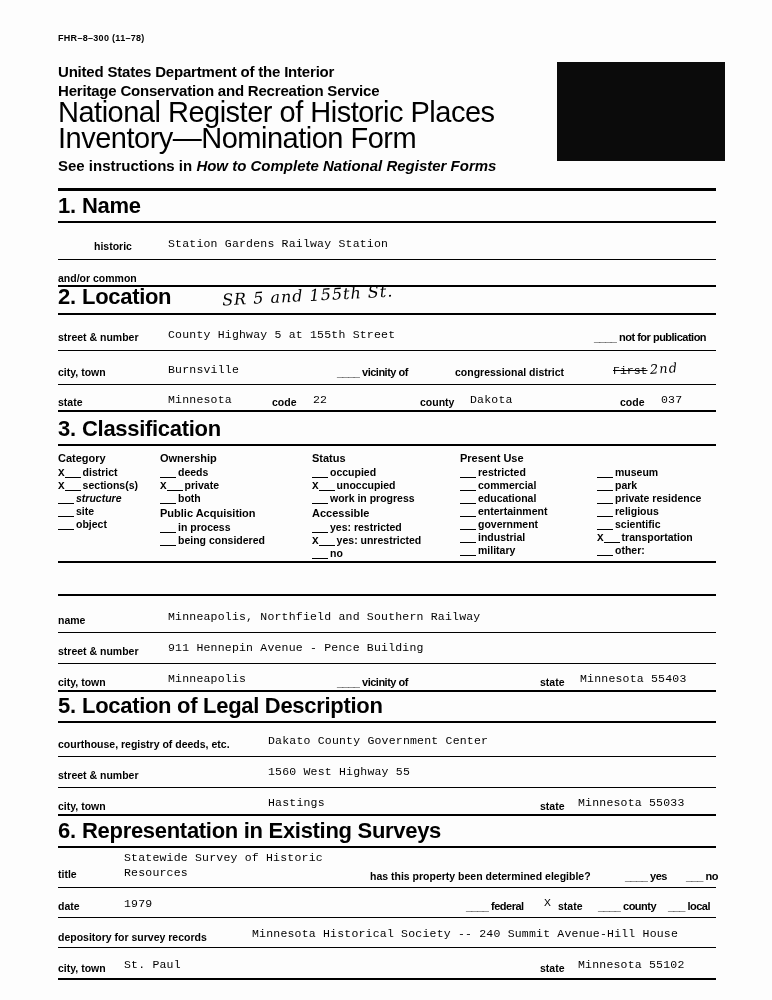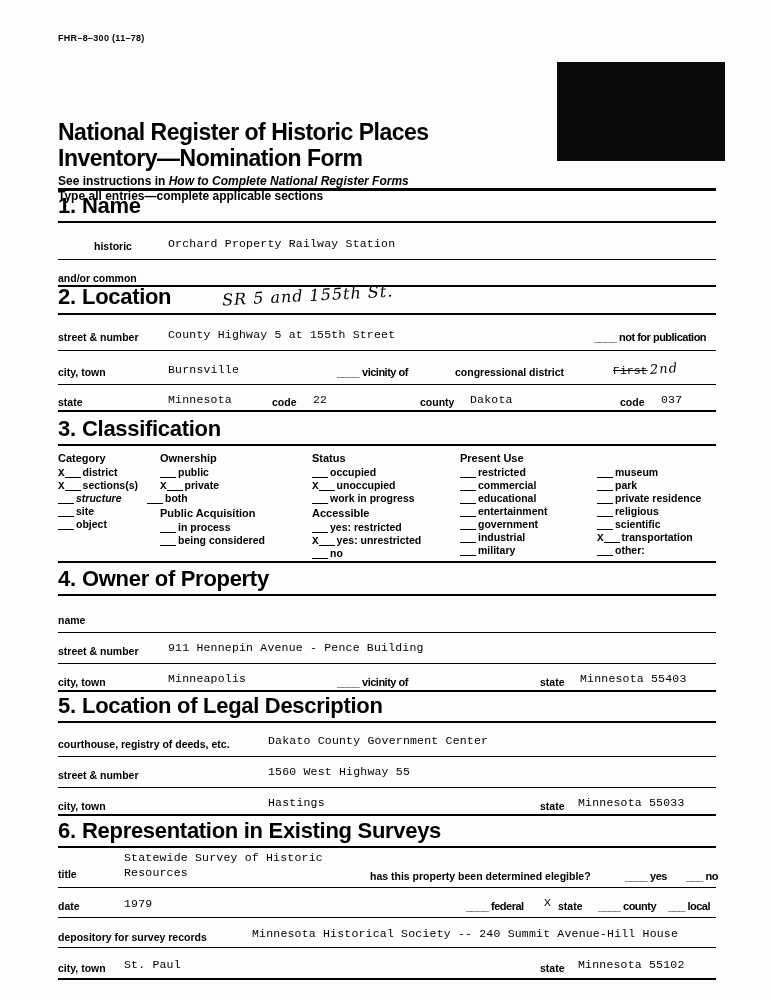--- a/index.html
+++ b/index.html
@@ -34,31 +34,31 @@
     left: 58px;
     top: 62px;
     font-size: 15px;
     font-weight: bold;
     line-height: 19px;
     letter-spacing: -0.2px;
   }
   .bigtitle {
     position: absolute;
     left: 58px;
-    top: 119px;
-    font-size: 23px;
-    font-weight: bold;
+    top: 99px;
+    font-size: 29px;
+    font-weight: normal;
     line-height: 26px;
     letter-spacing: -0.5px;
   }
   .instr {
     position: absolute;
     left: 58px;
-    top: 174px;
-    font-size: 12px;
+    top: 158px;
+    font-size: 15px;
     font-weight: bold;
     line-height: 15px;
   }
   .instr .ital { font-style: italic; }
   .blackbox {
     position: absolute;
     left: 557px;
     top: 62px;
     width: 168px;
     height: 99px;
@@ -141,39 +141,42 @@
     font-size: 11px;
   }
 </style>
 </head>
 <body>
 
 <div class="page">
 
   <div class="formnum">FHR–8–300  (11–78)</div>
 
+  <div class="agency">
+    <div>United States Department of the Interior</div>
+    <div>Heritage Conservation and Recreation Service</div>
+  </div>
 
   <div class="bigtitle">
     <div>National Register of Historic Places</div>
     <div>Inventory—Nomination Form</div>
   </div>
 
   <div class="instr">
     <div><span>See instructions in </span><span class="ital">How to Complete National Register Forms</span></div>
-    <div>Type all entries—complete applicable sections</div>
   </div>
 
   <div class="blackbox"></div>
 
   <div class="hr thick" style="top:188px;"></div>
   <div class="sect" style="top:193px;"><span class="num">1.</span><span>Name</span></div>
   <div class="hr med" style="top:221px;"></div>
 
   <div class="lbl" style="left:58px; top:240px;padding-left:36px;">historic</div>
-  <div class="val" style="left:168px; top:237px;">Orchard Property Railway Station</div>
+  <div class="val" style="left:168px; top:237px;">Station Gardens Railway Station</div>
   <div class="hr" style="top:259px;"></div>
 
   <div class="lbl" style="left:58px; top:272px;">and/or common</div>
   <div class="val" style="left:168px; top:269px;"></div>
   <div class="hr med" style="top:285px;"></div>
 
   <div class="sect" style="top:284px;"><span class="num">2.</span><span>Location</span></div>
   <div class="hand" style="left:222px; top:286px;">SR 5 and 155th St.</div>
   <div class="hr med" style="top:313px;"></div>
 
@@ -209,23 +212,23 @@
   <div class="colhead" style="left:460px; top:452px;">Present Use</div>
   <div class="colhead" style="left:160px; top:507px;">Public Acquisition</div>
   <div class="colhead" style="left:312px; top:507px;">Accessible</div>
 
   <div class="citem" style="left:58px; top:466px;"><span class="xmark">X</span><span class="ln"></span><span>district</span></div>
   <div class="citem" style="left:58px; top:479px;"><span class="xmark">X</span><span class="ln"></span><span>sections(s)</span></div>
   <div class="citem" style="left:58px; top:492px;font-style:italic;"><span class="xmark"></span><span class="ln"></span><span>structure</span></div>
   <div class="citem" style="left:58px; top:505px;"><span class="xmark"></span><span class="ln"></span><span>site</span></div>
   <div class="citem" style="left:58px; top:518px;"><span class="xmark"></span><span class="ln"></span><span>object</span></div>
 
-  <div class="citem" style="left:160px; top:466px;"><span class="xmark"></span><span class="ln"></span><span>public</span></div>
+  <div class="citem" style="left:160px; top:466px;"><span class="xmark"></span><span class="ln"></span><span>deeds</span></div>
   <div class="citem" style="left:160px; top:479px;"><span class="xmark">X</span><span class="ln"></span><span>private</span></div>
-  <div class="citem" style="left:147px; top:492px;text-align:center;"><span class="xmark"></span><span class="ln"></span><span>both</span></div>
+  <div class="citem" style="left:160px; top:492px;text-align:center;"><span class="xmark"></span><span class="ln"></span><span>both</span></div>
   <div class="citem" style="left:160px; top:521px;"><span class="xmark"></span><span class="ln"></span><span>in process</span></div>
   <div class="citem" style="left:160px; top:534px;"><span class="xmark"></span><span class="ln"></span><span>being considered</span></div>
 
   <div class="citem" style="left:312px; top:466px;"><span class="xmark"></span><span class="ln"></span><span>occupied</span></div>
   <div class="citem" style="left:312px; top:479px;"><span class="xmark">X</span><span class="ln"></span><span>unoccupied</span></div>
   <div class="citem" style="left:312px; top:492px;"><span class="xmark"></span><span class="ln"></span><span>work in progress</span></div>
   <div class="citem" style="left:312px; top:521px;"><span class="xmark"></span><span class="ln"></span><span>yes: restricted</span></div>
   <div class="citem" style="left:312px; top:534px;"><span class="xmark">X</span><span class="ln"></span><span>yes: unrestricted</span></div>
   <div class="citem" style="left:312px; top:547px;"><span class="xmark"></span><span class="ln"></span><span>no</span></div>
 
@@ -239,24 +242,24 @@
 
   <div class="citem" style="left:597px; top:466px;"><span class="xmark"></span><span class="ln"></span><span>museum</span></div>
   <div class="citem" style="left:597px; top:479px;"><span class="xmark"></span><span class="ln"></span><span>park</span></div>
   <div class="citem" style="left:597px; top:492px;"><span class="xmark"></span><span class="ln"></span><span>private residence</span></div>
   <div class="citem" style="left:597px; top:505px;"><span class="xmark"></span><span class="ln"></span><span>religious</span></div>
   <div class="citem" style="left:597px; top:518px;"><span class="xmark"></span><span class="ln"></span><span>scientific</span></div>
   <div class="citem" style="left:597px; top:531px;"><span class="xmark">X</span><span class="ln"></span><span>transportation</span></div>
   <div class="citem" style="left:597px; top:544px;"><span class="xmark"></span><span class="ln"></span><span>other:</span></div>
 
   <div class="hr med" style="top:561px;"></div>
-  <div class="sect" style="top:566px;"><span class="num">4.</span><span>Owner of Property</span></div>
   <div class="hr med" style="top:594px;"></div>
 
   <div class="lbl" style="left:58px; top:614px;">name</div>
+  <div class="val" style="left:168px; top:610px;">Minneapolis, Northfield and Southern Railway</div>
   <div class="hr" style="top:632px;"></div>
 
   <div class="lbl" style="left:58px; top:645px;">street &amp; number</div>
   <div class="val" style="left:168px; top:641px;">911 Hennepin Avenue - Pence Building</div>
   <div class="hr" style="top:663px;"></div>
 
   <div class="lbl" style="left:58px; top:676px;">city, town</div>
   <div class="val" style="left:168px; top:672px;">Minneapolis</div>
   <div class="dash" style="left:337px; top:676px;">____ <span>vicinity of</span></div>
   <div class="lbl" style="left:540px; top:676px;">state</div>

